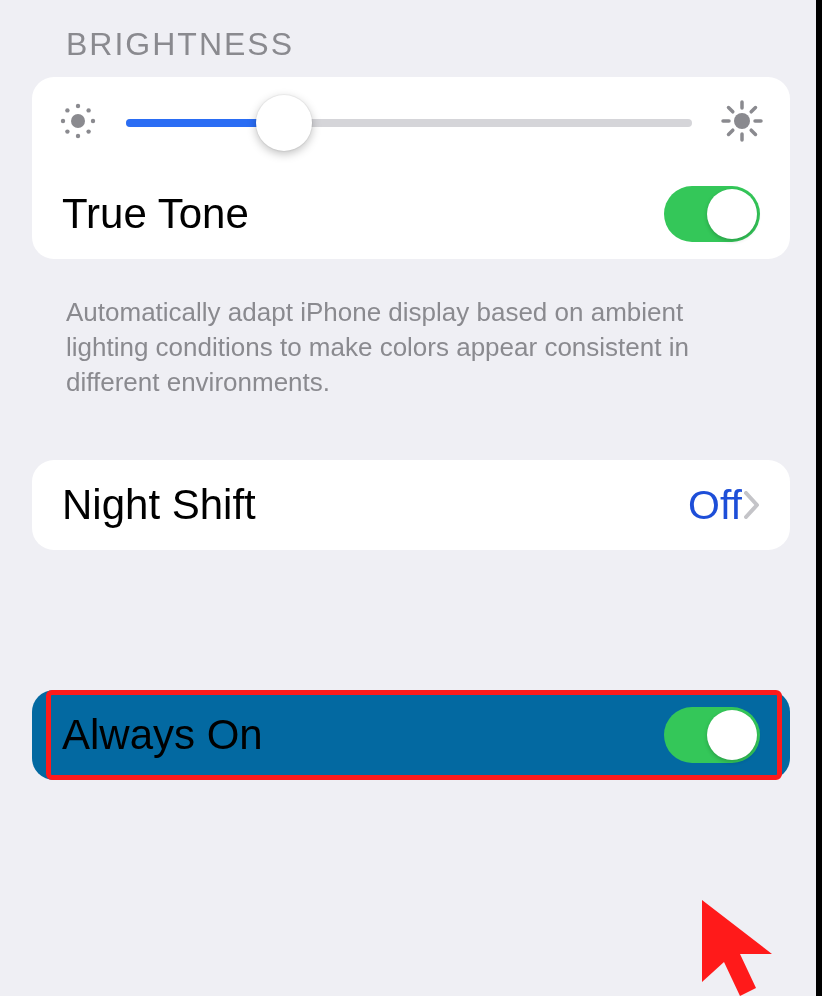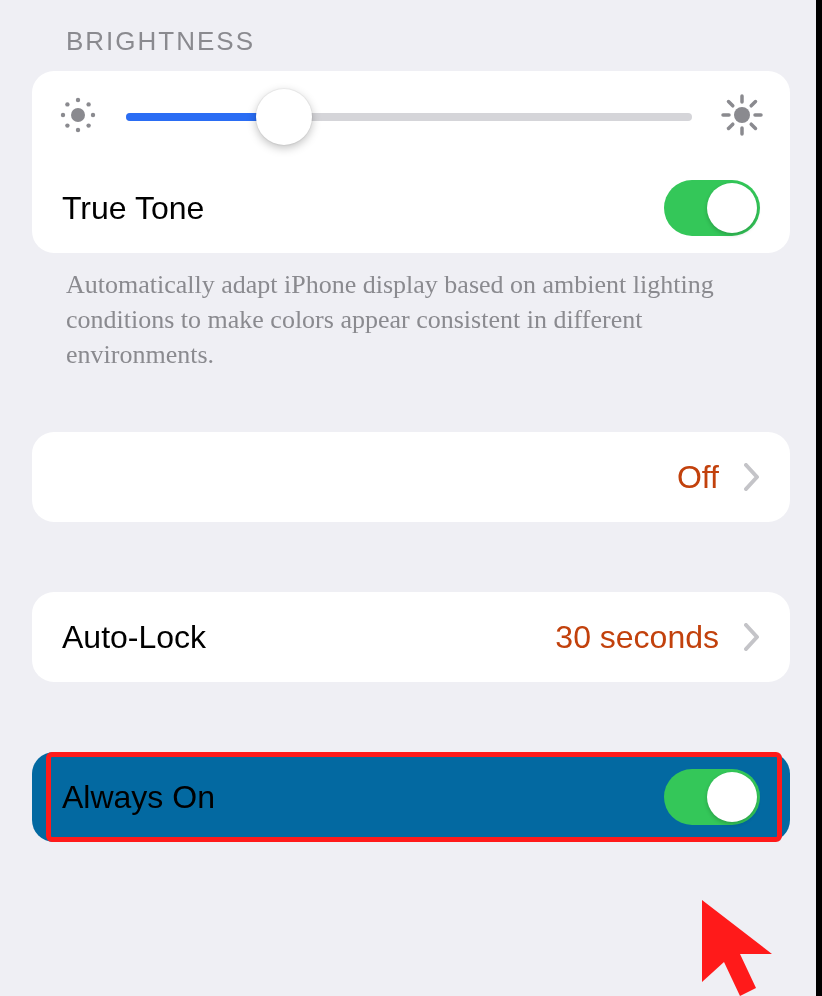--- a/index.html
+++ b/index.html
@@ -13,21 +13,21 @@
   }
   .right-edge {
     position: absolute;
     top: 0; right: 0; width: 6px; height: 100%;
     background: #000;
   }
   .container {
     padding: 0 32px 0 32px;
   }
   .section-header {
-    font-size: 26px;
+    font-size: 32px;
     color: #8a8a8f;
     letter-spacing: 2px;
     padding: 26px 0 14px 34px;
   }
   .group {
     background: #fff;
     border-radius: 22px;
     overflow: hidden;
   }
   .row {
@@ -38,41 +38,40 @@
     position: relative;
   }
   .row + .row::before {
     content: "";
     position: absolute;
     left: 30px; right: 0; top: 0;
     height: 1px;
     background: #d8d8dc;
   }
   .row-label {
-    font-size: 32px;
+    font-size: 42px;
     color: #000;
     flex: 0 0 auto;
   }
   .row-spacer { flex: 1 1 auto; }
   .row-value {
-    font-size: 32px;
-    color: #c2410c;
-    margin-right: 25px;
+    font-size: 41px;
+    color: #1d4ed8;
+    margin-right: 2px;
   }
   .chevron {
     width: 16px; height: 28px;
     display: inline-block;
   }
   .chevron svg { display: block; }
   .footer-text {
     font-size: 26px;
     line-height: 1.35;
     color: #8a8a8f;
-    padding: 14px 34px 0 34px;
-    font-family: Liberation Serif, serif;
+    padding: 36px 34px 0 34px;
   }
   
   .toggle {
     width: 96px; height: 56px;
     border-radius: 28px;
     background: #34c759;
     position: relative;
     flex: 0 0 auto;
   }
   .toggle::after {
@@ -200,43 +199,34 @@
       <div class="toggle"></div>
     </div>
   </div>
 
   <div class="footer-text">Automatically adapt iPhone display based on ambient lighting conditions to make colors appear consistent in different environments.</div>
 
   <div class="gap"></div>
 
   <div class="group">
     <div class="row">
+      <span class="row-label">Night Shift</span>
       <span class="row-spacer"></span>
       <span class="row-value">Off</span>
       <span class="chevron">
         <svg width="16" height="28" viewBox="0 0 16 28">
             <polyline points="2,2 13,14 2,26" fill="none" stroke="#c4c4c8" stroke-width="4" stroke-linecap="round" stroke-linejoin="round"></polyline>
           </svg>
       </span>
     </div>
   </div>
 
   <div class="gap-lg"></div>
 
   <div class="group">
-    <div class="row">
-      <span class="row-label">Auto-Lock</span>
-      <span class="row-spacer"></span>
-      <span class="row-value">30 seconds</span>
-      <span class="chevron">
-        <svg width="16" height="28" viewBox="0 0 16 28">
-            <polyline points="2,2 13,14 2,26" fill="none" stroke="#c4c4c8" stroke-width="4" stroke-linecap="round" stroke-linejoin="round"></polyline>
-          </svg>
-      </span>
-    </div>
   </div>
 
   <div class="gap-lg"></div>
 
   <div class="highlight-group">
     <div class="row">
       <span class="row-label">Always On</span>
       <span class="row-spacer"></span>
       <div class="toggle"></div>
     </div>

